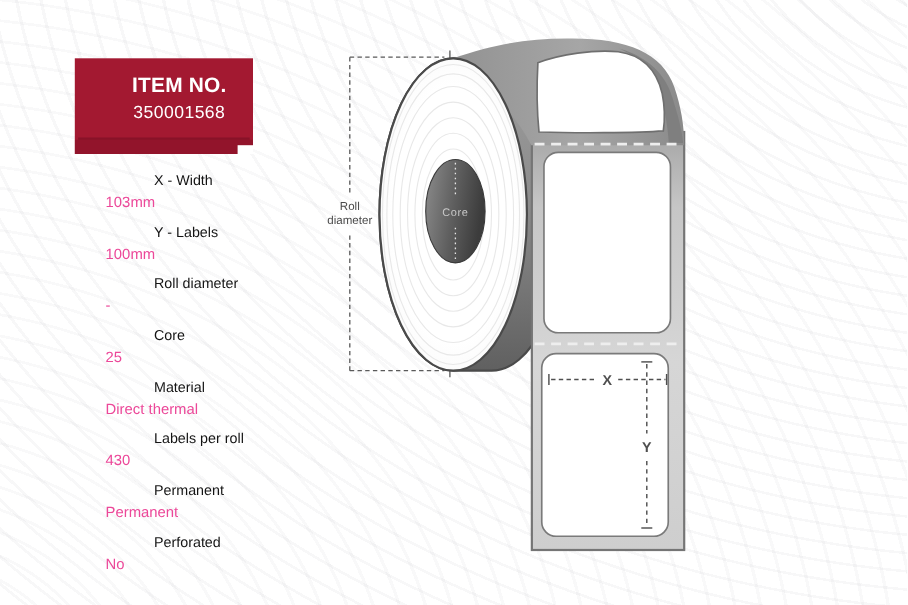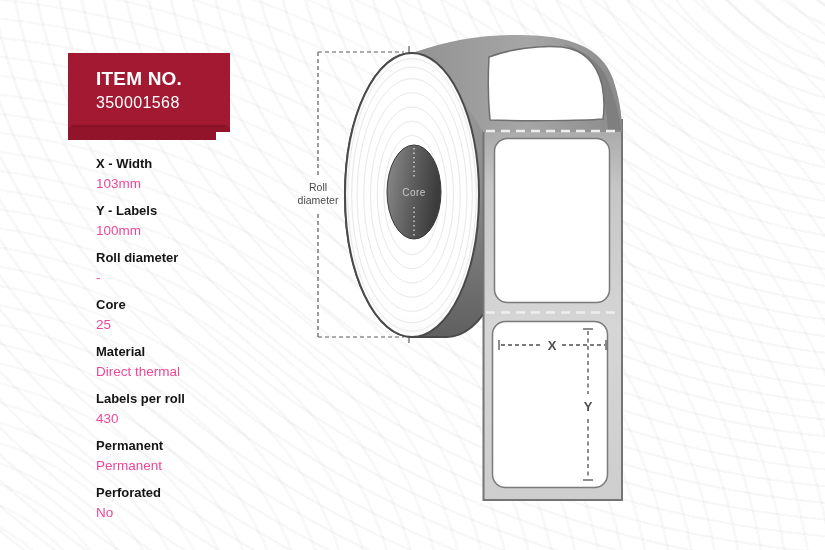--- a/index.html
+++ b/index.html
@@ -5,29 +5,29 @@
   html,body{margin:0;padding:0;background:#fff;}
   .stage{position:relative;width:825px;height:550px;overflow:hidden;background:#ffffff;
          font-family:"Liberation Sans",sans-serif;}
   .waves{position:absolute;inset:0;
     background:
       repeating-radial-gradient(1200px 900px at 112% -18%,
         rgba(150,150,160,0) 0 15px, rgba(148,148,158,0.07) 15px 18px, rgba(150,150,160,0) 18px 22px),
       repeating-radial-gradient(1100px 900px at -12% 118%,
         rgba(150,150,160,0) 0 16px, rgba(148,148,158,0.06) 16px 19px, rgba(150,150,160,0) 19px 23px);}
   .badge{position:absolute;left:68px;top:53px;width:162px;height:87px;background:#A31931;
-         color:#fff;padding:15px 0 0 28px;box-sizing:border-box;}
+         color:#fff;padding:15px 0 0 28px;box-sizing:border-box;text-align:center;}
   .badge-title{font-size:19px;font-weight:bold;letter-spacing:.2px;}
   .badge-num{font-size:16px;margin-top:4px;letter-spacing:.4px;font-weight:normal;}
   .badge-line{position:absolute;left:3px;right:3px;bottom:13px;height:2px;background:#6d0c20;opacity:.5;}
   .badge-shade{position:absolute;left:0;right:0;bottom:0;height:13px;background:rgba(60,0,12,.16);}
   .badge-notch{position:absolute;right:0;bottom:0;width:14px;height:8px;background:#fff;}
   .specs{position:absolute;left:96px;top:156px;width:190px;}
   .spec{margin-bottom:11px;}
-  .spec-label{font-weight:bold;font-size:13px;line-height:16px;color:#141414;}
+  .spec-label{font-weight:normal;font-size:13px;line-height:16px;color:#141414;margin-left:44px;}
   .spec-value{font-size:13.5px;line-height:17px;color:#ec4899;margin-top:3px;}
   .diagram{position:absolute;left:0;top:0;}
   .dim-text{font-family:"Liberation Sans",sans-serif;font-size:13px;font-weight:bold;fill:#4f4f4f;}
   .meas-text{font-family:"Liberation Sans",sans-serif;font-size:10.5px;fill:#4a4a4a;}
   .core-text{font-family:"Liberation Sans",sans-serif;font-size:10px;fill:#c9c9c9;letter-spacing:.5px;}
 </style>
 </head>
 <body>
 
 <div class="stage">

